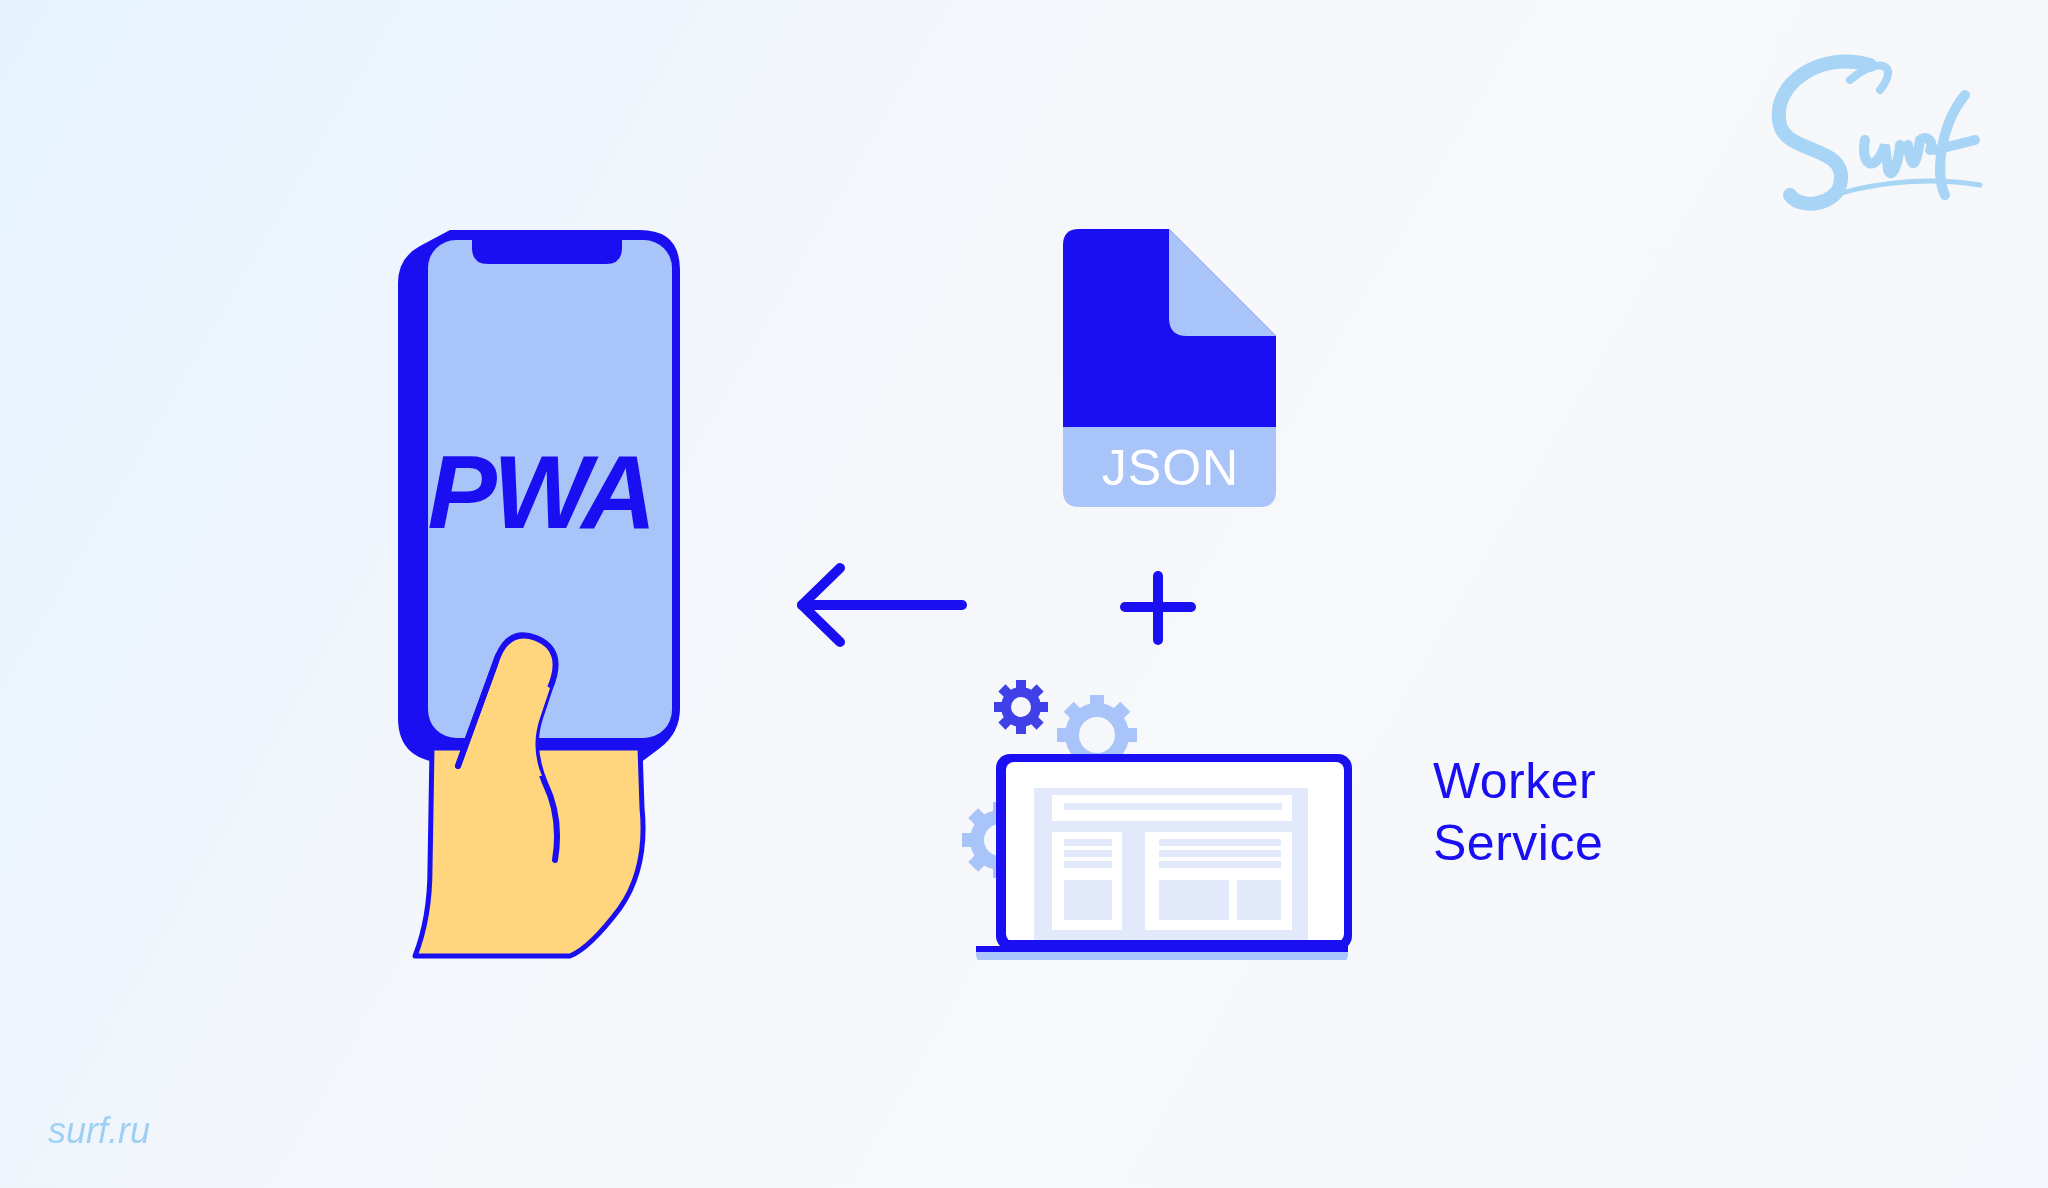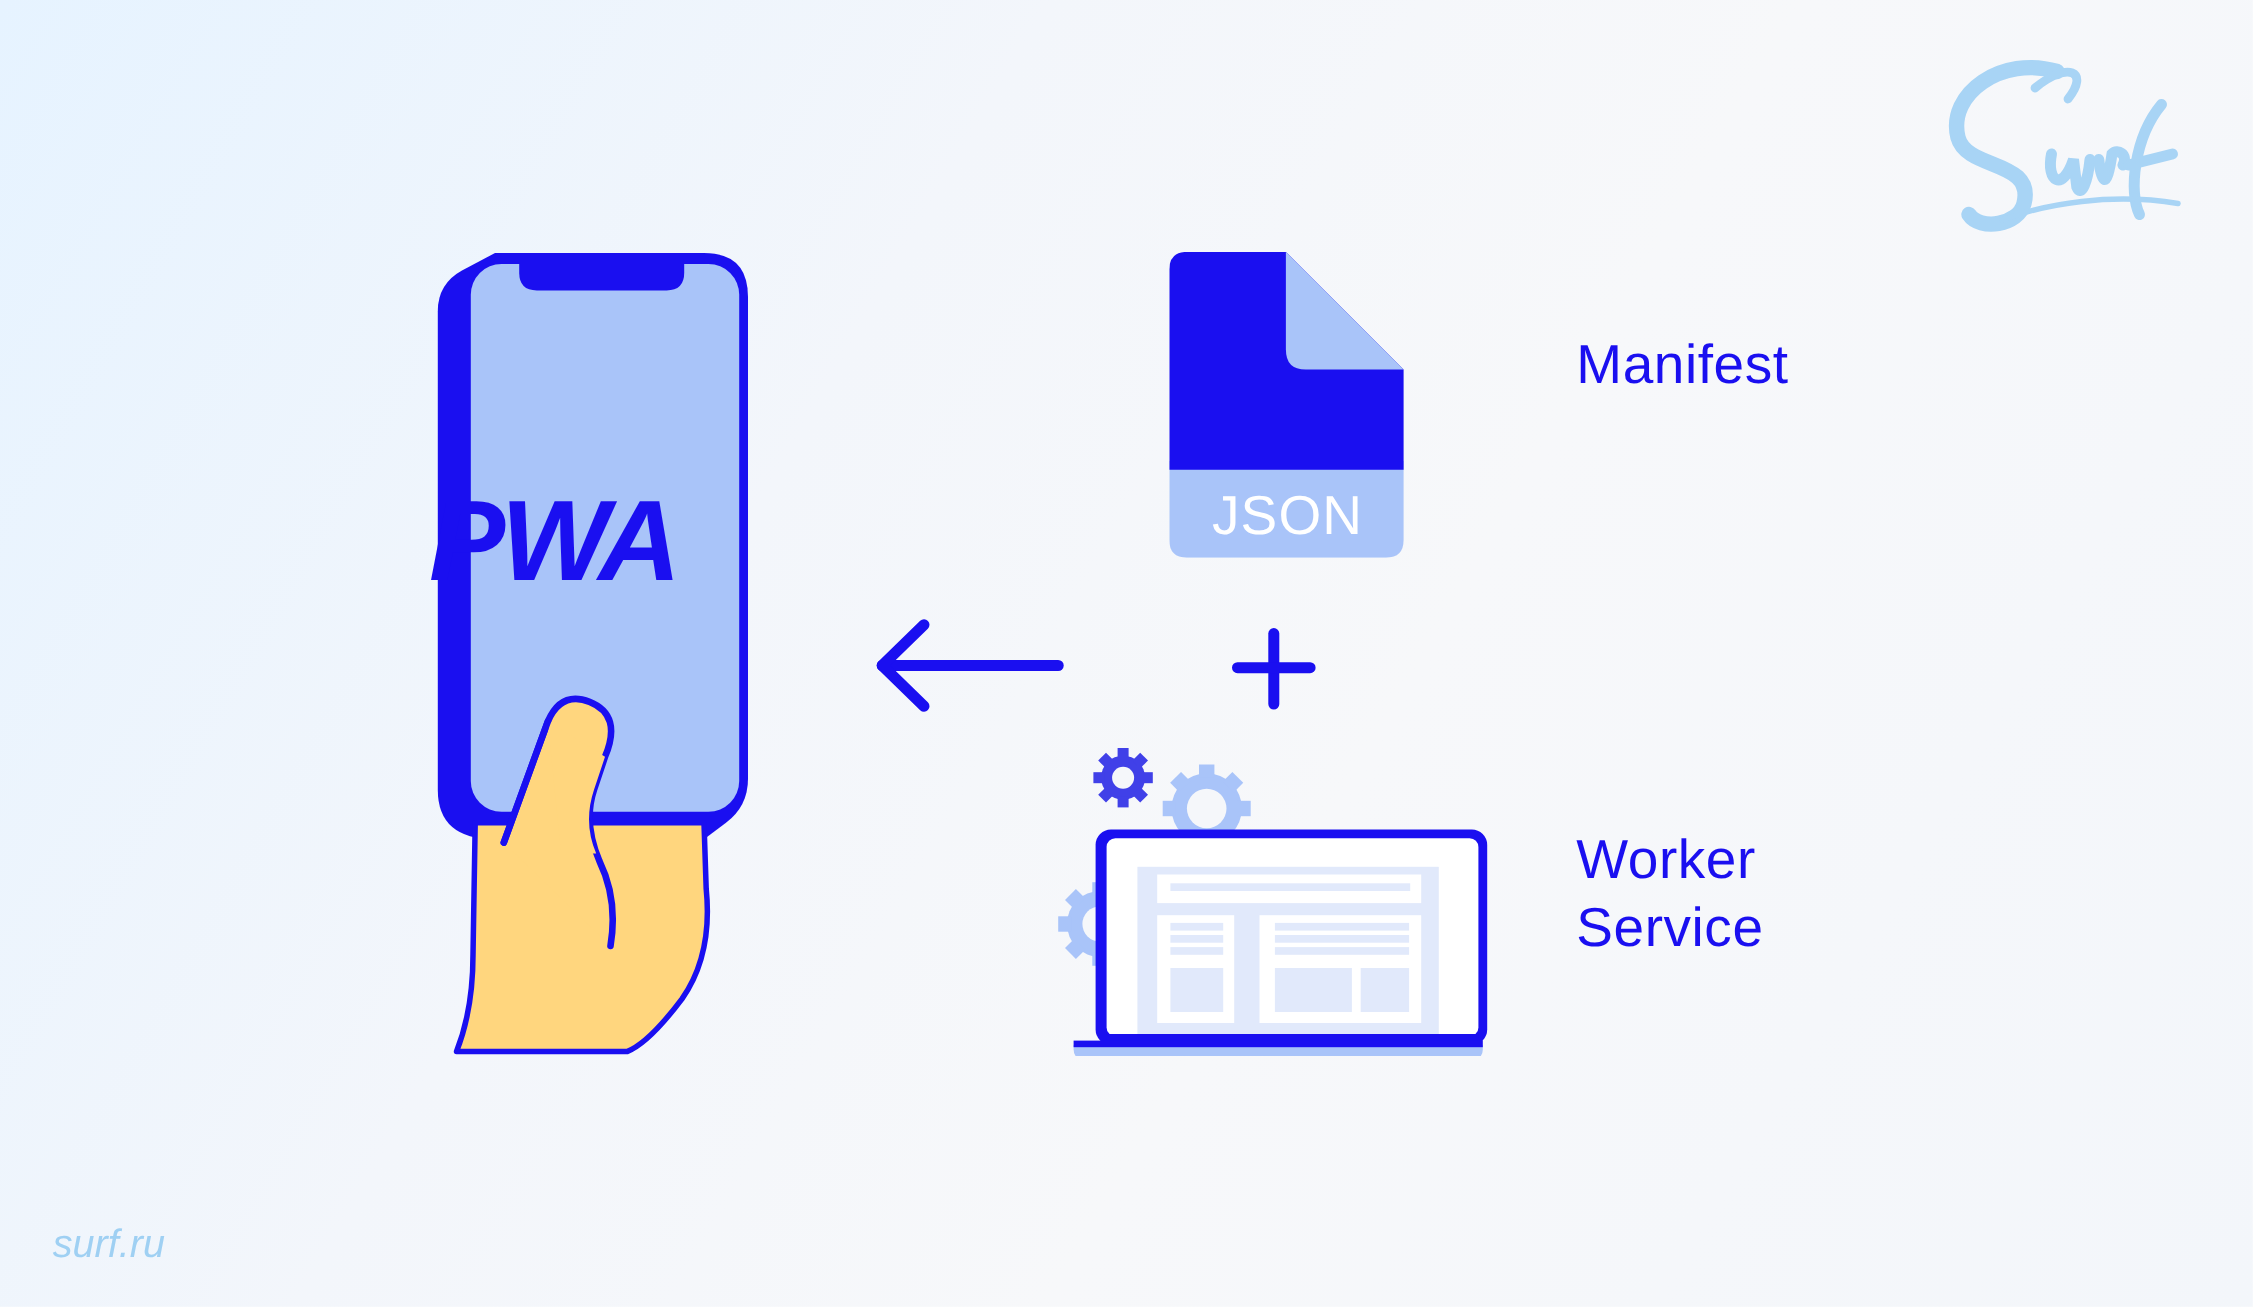--- a/index.html
+++ b/index.html
@@ -26,21 +26,21 @@
     font-size: 36px;
   }
   .json-text {
     position: absolute; left: 0; right: 0; top: 210px;
     text-align: center; color: #ffffff;
     font-family: "Liberation Sans", sans-serif;
     font-size: 50px; letter-spacing: 1px;
   }
   .pwa-text {
     position: absolute; left: 0; right: 0; top: 205px;
-    color: #1a0ff0;
+    text-align: center; color: #1a0ff0;
     font-family: "Liberation Sans", sans-serif;
     font-weight: 700; font-size: 104px; letter-spacing: -4px;
     font-style: italic;
   }
 </style>
 </head>
 <body>
 
 <div class="abs" style="left:1760px; top:45px; width:240px; height:170px;">
   <svg width="240" height="170" viewBox="0 0 240 170">
@@ -97,21 +97,20 @@
 <div class="abs" style="left:1063px; top:229px; width:215px; height:278px;">
   <svg width="215" height="278" viewBox="0 0 215 278">
     <path d="M0 190 L 213 190 L 213 262 Q 213 278, 197 278 L 16 278 Q 0 278, 0 262 Z" fill="#a9c4f9"></path>
     <path d="M16 0 L 106 0 L 213 107 L 213 198 L 0 198 L 0 16 Q 0 0, 16 0 Z" fill="#1a0ff0"></path>
     <path d="M106 0 L 213 107 L 124 107 Q 106 107, 106 89 Z" fill="#a9c4f9"></path>
   </svg>
   <div class="json-text">JSON</div>
 </div>
 
 <div class="abs label" style="left:1433px; top:300px;">
-  <span>Manifest</span>
 </div>
 
 <div class="abs" style="left:950px; top:675px; width:420px; height:285px;">
   <svg width="420" height="285" viewBox="0 0 420 285">
 
     <g transform="translate(71,32)">
       <circle r="20" fill="#4040e8"></circle>
       <g fill="#4040e8">
         <rect x="-5" y="-27" width="10" height="10"></rect>
         <rect x="-5" y="17" width="10" height="10"></rect>

